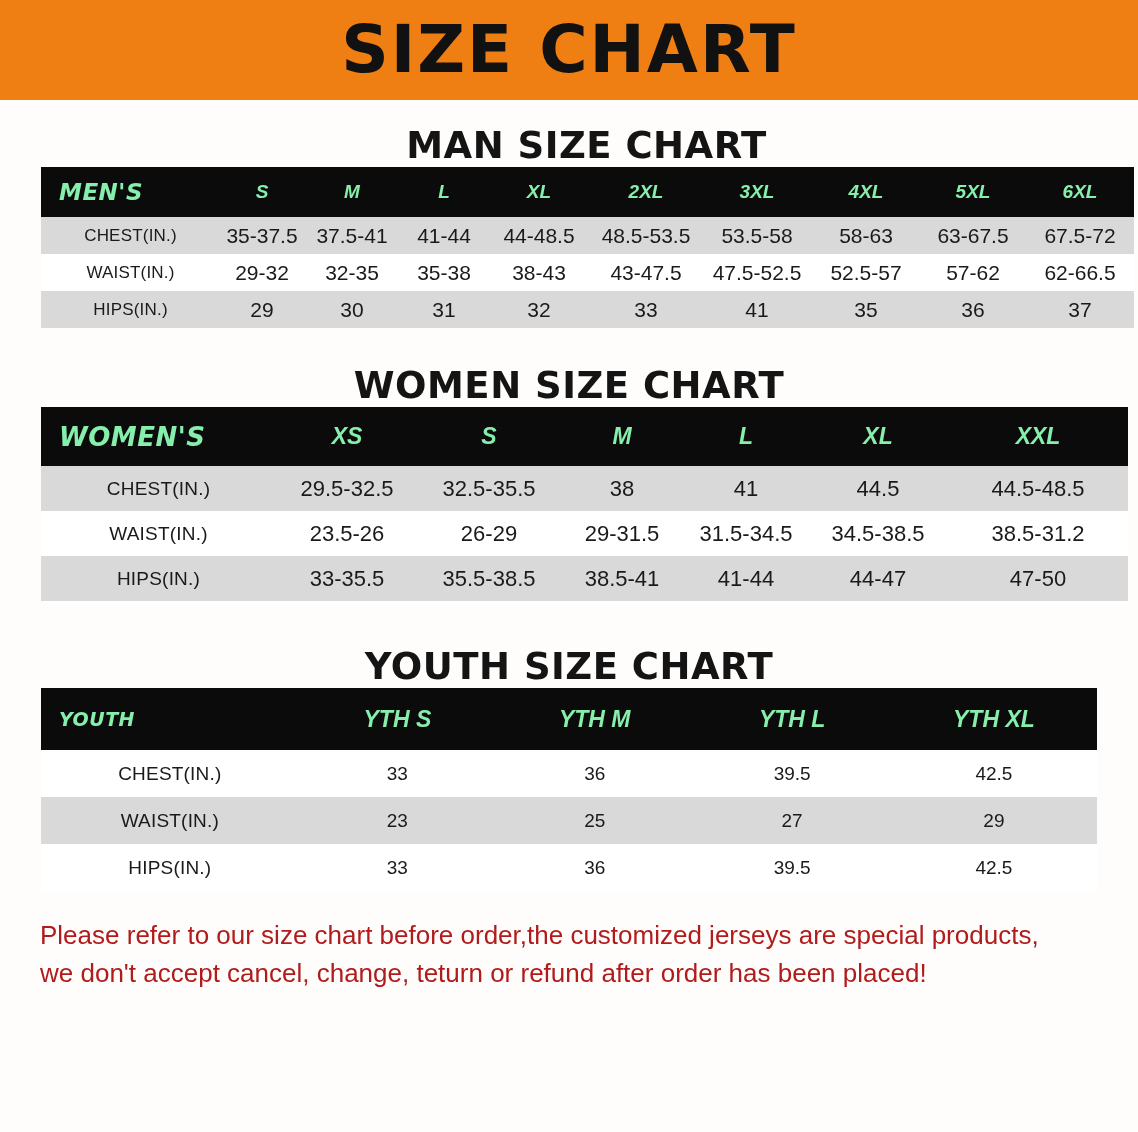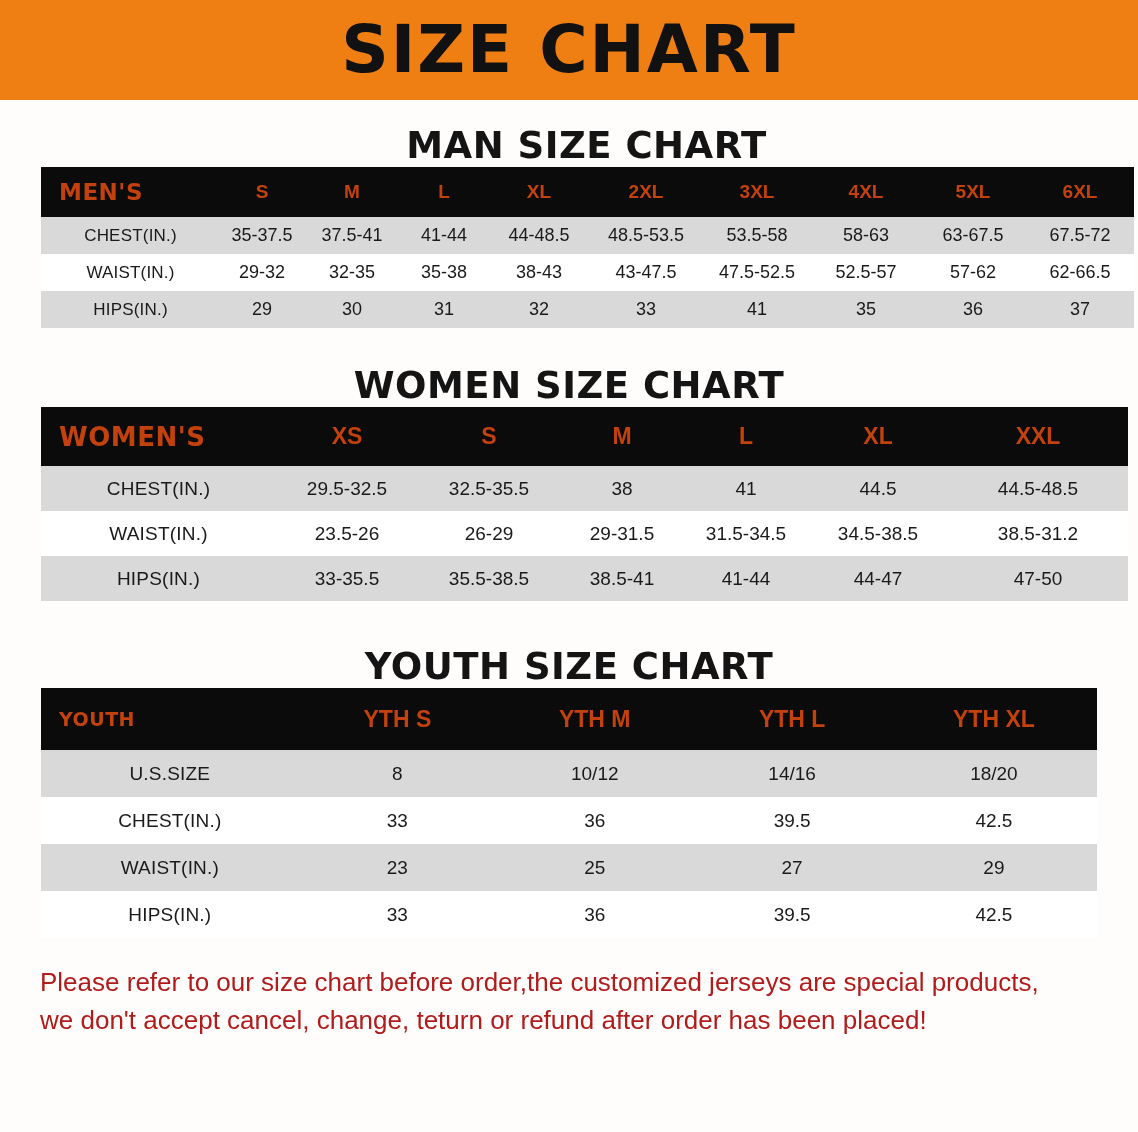--- a/index.html
+++ b/index.html
@@ -63,47 +63,48 @@
   table.size-table th,
   table.size-table td {
     text-align: center;
     font-family: "Liberation Sans", sans-serif;
     color: #1a1a1a;
     white-space: nowrap;
   }
   
   table.size-table thead tr { background: #0b0b0b; }
   table.size-table thead th {
-    color: #c2410c;
+    color: #86efac;
     font-weight: bold;
+    font-style: italic;
   }
   table.size-table thead th.rowlabel {
     text-align: left;
     padding-left: 18px;
     font-family: "DejaVu Sans", sans-serif;
     letter-spacing: 0.5px;
   }
   
   table.size-table tbody td.rowlabel {
     text-align: center;
     letter-spacing: 0.2px;
   }
   tr.band-light { background: #d9d9d9; }
   tr.band-dark  { background: #ffffff; }
 
   
   #men-table thead th { font-size: 19px; height: 48px; }
   #men-table thead th.rowlabel { font-size: 23px; }
-  #men-table tbody td { font-size: 18px; height: 35px; }
+  #men-table tbody td { font-size: 21px; height: 35px; }
   #men-table tbody td.rowlabel { font-size: 17px; }
 
   
   #women-table thead th { font-size: 23px; height: 57px; }
   #women-table thead th.rowlabel { font-size: 26px; }
-  #women-table tbody td { font-size: 19px; height: 43px; }
+  #women-table tbody td { font-size: 22px; height: 43px; }
   #women-table tbody td.rowlabel { font-size: 19px; }
 
   
   #youth-table thead th { font-size: 23px; height: 60px; }
   #youth-table thead th.rowlabel { font-size: 19px; }
   #youth-table tbody td { font-size: 19px; height: 45px; }
   #youth-table tbody td.rowlabel { font-size: 19px; }
 
   
   .note {
@@ -234,27 +235,20 @@
       <thead>
         <tr>
           <th class="rowlabel" style="width:216px">YOUTH</th>
           <th style="width:178px">YTH S</th>
           <th style="width:178px">YTH M</th>
           <th style="width:178px">YTH L</th>
           <th style="width:186px">YTH XL</th>
         </tr>
       </thead>
       <tbody>
-        <tr class="band-light">
-          <td class="rowlabel">U.S.SIZE</td>
-          <td>8</td>
-          <td>10/12</td>
-          <td>14/16</td>
-          <td>18/20</td>
-        </tr>
         <tr class="band-dark">
           <td class="rowlabel">CHEST(IN.)</td>
           <td>33</td>
           <td>36</td>
           <td>39.5</td>
           <td>42.5</td>
         </tr>
         <tr class="band-light">
           <td class="rowlabel">WAIST(IN.)</td>
           <td>23</td>

